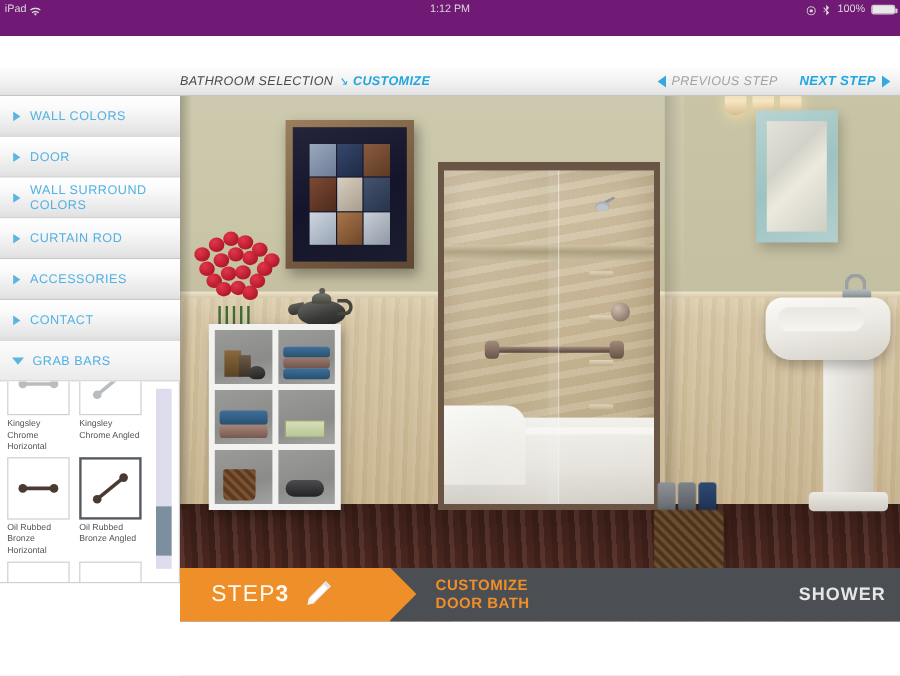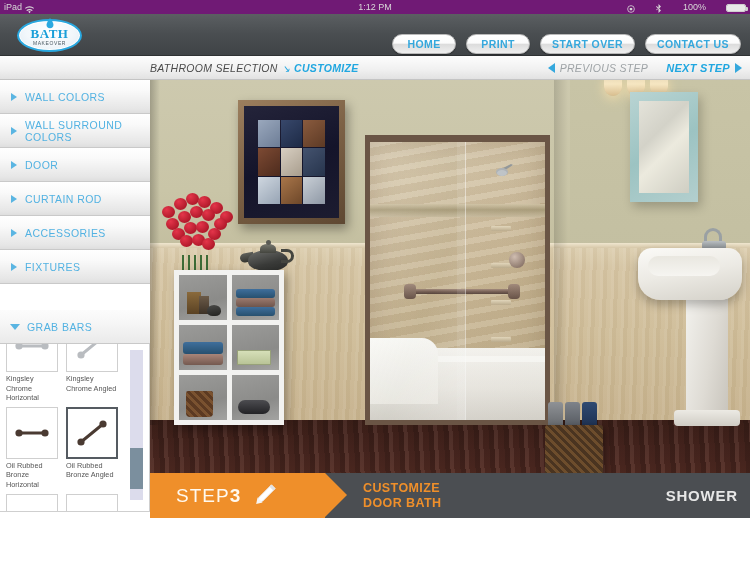--- a/index.html
+++ b/index.html
@@ -12,21 +12,21 @@
   }
   #app { position:relative; width:750px; height:563px; overflow:hidden; background:#fff; }
 
   
   .statusbar {
     position:absolute; left:0; top:0; width:750px; height:30px;
     background:#701a75; color:#d8d8d8; font-size:9px; line-height:14px;
   }
   .sb-left { position:absolute; left:4px; top:0; display:flex; align-items:center; gap:3px; }
   .sb-center { position:absolute; left:0; right:0; top:0; text-align:center; font-size:9px; }
-  .sb-right { position:absolute; right:4px; top:0; display:flex; align-items:center; gap:20px; }
+  .sb-right { position:absolute; right:4px; top:0; display:flex; align-items:center; gap:5px; }
   .wifi-icon { display:inline-block; width:9px; height:8px; position:relative; top:1px; }
   .rot-icon, .bt-icon { display:inline-block; width:8px; height:9px; }
   .batt {
     display:inline-block; width:20px; height:8px; border:1px solid #cfcfcf; border-radius:2px;
     position:relative; top:1px;
   }
   .batt:after{ content:""; position:absolute; right:-3px; top:2px; width:2px; height:4px; background:#cfcfcf; border-radius:0 1px 1px 0;}
   .batt i { display:block; height:100%; background:#e8e8e8; border-radius:1px; }
 
   
@@ -91,21 +91,20 @@
   
   .sidebar { position:absolute; left:0; top:80px; width:150px; height:483px; background:#fff; }
   .acc-item {
     position:relative; height:34px; width:150px;
     background:linear-gradient(180deg,#ffffff 0%,#fafafa 30%,#e6e6e6 88%,#dedede 100%);
     border-bottom:1px solid #c9c9c9;
     display:flex; align-items:center; cursor:pointer;
   }
   .acc-item.open {
     background:linear-gradient(180deg,#fcfcfc 0%,#f6f6f6 40%,#eaeaea 100%);
-    margin-top:26px;
   }
   .acc-item .tri {
     margin-left:11px; margin-right:8px;
     width:0;height:0;border-top:4px solid transparent;border-bottom:4px solid transparent;border-left:6px solid #5ab5e2;
   }
   .acc-item.open .tri {
     border-left:5px solid transparent;border-right:5px solid transparent;border-top:6px solid #5ab5e2; border-bottom:0;
     margin-left:10px; margin-right:7px;
   }
   .acc-item .lbl { color:#52b2e2; font-size:10.5px; letter-spacing:0.45px; }
@@ -322,37 +321,20 @@
             <path d="M3.3 5.5 1 3.3l.8-.8 2.2 2.2V0l3 3-2.2 2.5L7 8l-3 3V5.5l-2.2 2.2L1 7z" fill="#d8d8d8"></path>
           </svg>
       </span>
       <span>100%</span>
       <span class="batt">
           <i style="width:100%"></i>
         </span>
     </div>
   </div>
 
-  <div class="header">
-    <div class="logo">
-      <span class="drop">
-        <svg viewBox="0 0 10 14" width="8" height="11">
-            <path d="M5 0C5 0 0.6 5.6 0.6 8.6A4.4 4.4 0 0 0 9.4 8.6C9.4 5.6 5 0 5 0z" fill="#2aa9e0"></path>
-          </svg>
-      </span>
-      <span class="bath">BATH</span>
-      <span class="mk">MAKEOVER</span>
-    </div>
-    <div class="navbtns">
-      <div class="pill">HOME</div>
-      <div class="pill">PRINT</div>
-      <div class="pill">START OVER</div>
-      <div class="pill">CONTACT US</div>
-    </div>
-  </div>
 
   <div class="crumbbar">
     <div class="crumb">
       <span class="c1">BATHROOM SELECTION</span>
       <span class="arrowg">↘</span>
       <span class="c2">CUSTOMIZE</span>
     </div>
     <div class="stepnav">
       <div class="prev">
         <i class="tri-l"></i>
@@ -366,37 +348,37 @@
   </div>
 
   <div class="sidebar">
 
     <div class="acc-item">
       <i class="tri"></i>
       <span class="lbl">WALL COLORS</span>
     </div>
     <div class="acc-item">
       <i class="tri"></i>
-      <span class="lbl">WALL SURROUND COLORS</span>
+      <span class="lbl">DOOR</span>
     </div>
     <div class="acc-item">
       <i class="tri"></i>
-      <span class="lbl">DOOR</span>
+      <span class="lbl">WALL SURROUND COLORS</span>
     </div>
     <div class="acc-item">
       <i class="tri"></i>
       <span class="lbl">CURTAIN ROD</span>
     </div>
     <div class="acc-item">
       <i class="tri"></i>
       <span class="lbl">ACCESSORIES</span>
     </div>
     <div class="acc-item">
       <i class="tri"></i>
-      <span class="lbl">FIXTURES</span>
+      <span class="lbl">CONTACT</span>
     </div>
     <div class="acc-item open">
       <i class="tri"></i>
       <span class="lbl">GRAB BARS</span>
     </div>
 
     <div class="panel">
       <div class="opt-grid">
 
         <div class="opt">

